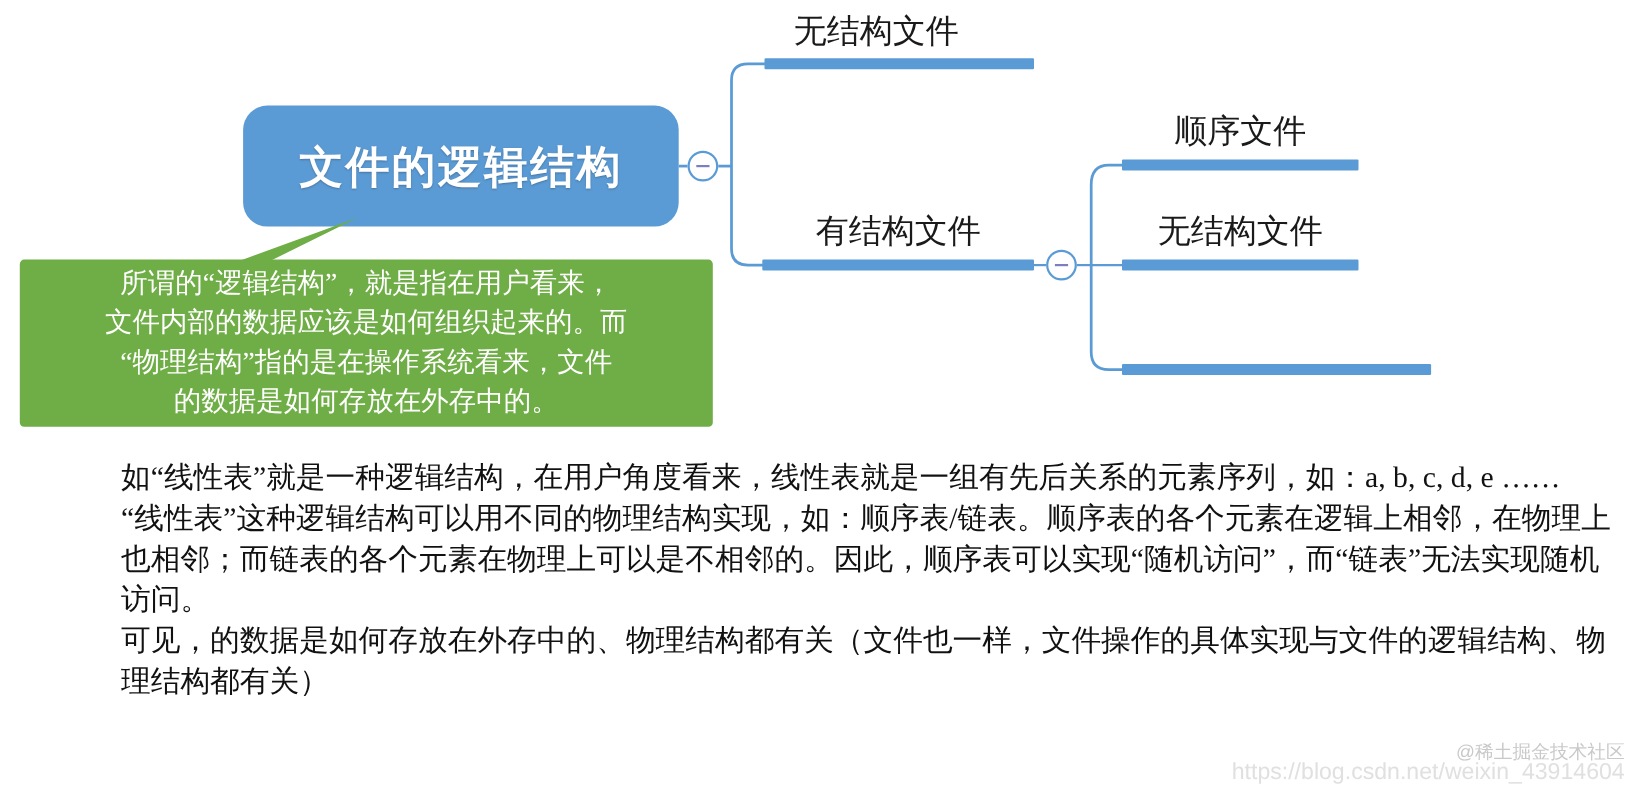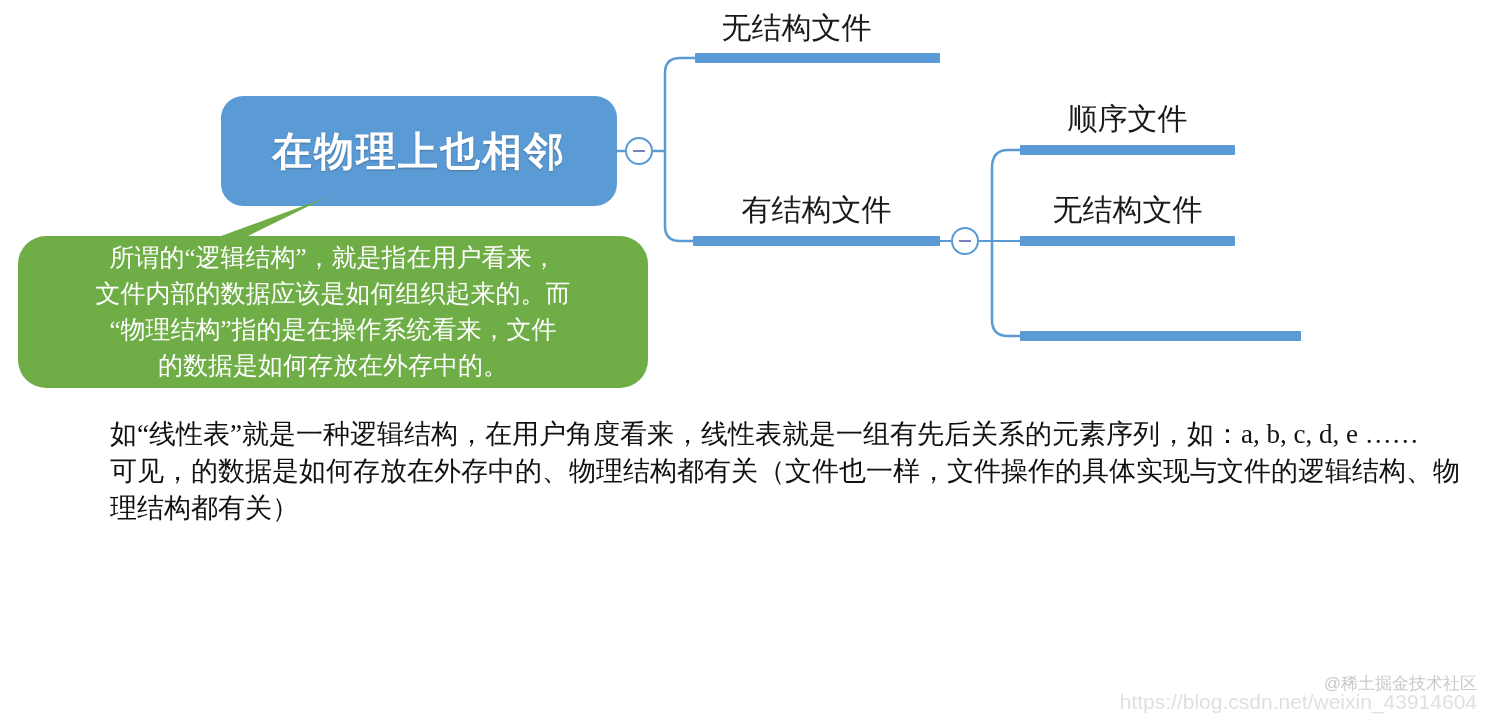--- a/index.html
+++ b/index.html
@@ -87,21 +87,21 @@
   }
 
   
   .callout {
     position: absolute;
     left: 18px;
     top: 236px;
     width: 630px;
     height: 152px;
     background: #6FAD46;
-    border-radius: 28px;
+    border-radius: 4px;
     box-sizing: border-box;
     display: flex;
     align-items: center;
     justify-content: center;
   }
   .callout-text {
     color: #ffffff;
     font-family: "Liberation Serif", "DejaVu Serif", serif;
     font-size: 25px;
     line-height: 36px;
@@ -178,21 +178,21 @@
 
     <path d="M1020,150 L1008,150 Q992,150 992,168 L992,320 Q992,336 1008,336 L1020,336" stroke="#5B9BD5" stroke-width="2.5" fill="none" stroke-linecap="round"></path>
     <path d="M990,241 L1020,241" stroke="#5B9BD5" stroke-width="2" fill="none"></path>
 
     <rect x="1020" y="145" width="215" height="10" rx="1" fill="#5B9BD5"></rect>
     <rect x="1020" y="236" width="215" height="10" rx="1" fill="#5B9BD5"></rect>
     <rect x="1020" y="331" width="281" height="10" rx="1" fill="#5B9BD5"></rect>
   </svg>
 
   <div class="root-node">
-    <span class="root-node-label">在物理上也相邻</span>
+    <span class="root-node-label">文件的逻辑结构</span>
   </div>
 
   <div class="minus-node" style="left:625px; top:137px;"></div>
   <div class="minus-node" style="left:951px; top:227px;"></div>
 
   <div class="branch-label" style="left:674px; top:8px; width:245px;">无结构文件</div>
   <div class="branch-label" style="left:693px; top:190px; width:247px;">有结构文件</div>
 
   <div class="branch-label" style="left:1020px; top:99px; width:215px;">顺序文件</div>
   <div class="branch-label" style="left:1020px; top:190px; width:215px;">无结构文件</div>
@@ -203,19 +203,20 @@
   <div class="callout">
     <span class="callout-text">所谓的“逻辑结构”，就是指在用户看来，
 文件内部的数据应该是如何组织起来的。而
 “物理结构”指的是在操作系统看来，文件
 的数据是如何存放在外存中的。</span>
   </div>
 </div>
 
 <div id="body-text">
   <p>如“线性表”就是一种逻辑结构，在用户角度看来，线性表就是一组有先后关系的元素序列，如：a, b, c, d, e ……</p>
+  <p>“线性表”这种逻辑结构可以用不同的物理结构实现，如：顺序表/链表。顺序表的各个元素在逻辑上相邻，在物理上也相邻；而链表的各个元素在物理上可以是不相邻的。因此，顺序表可以实现“随机访问”，而“链表”无法实现随机访问。</p>
   <p>可见，的数据是如何存放在外存中的、物理结构都有关（文件也一样，文件操作的具体实现与文件的逻辑结构、物理结构都有关）</p>
 </div>
 
 <div class="watermark">
   <span class="wm-brand">@稀土掘金技术社区</span>
   <span class="wm-url">https://blog.csdn.net/weixin_43914604</span>
 </div>
 
 </body></html>

